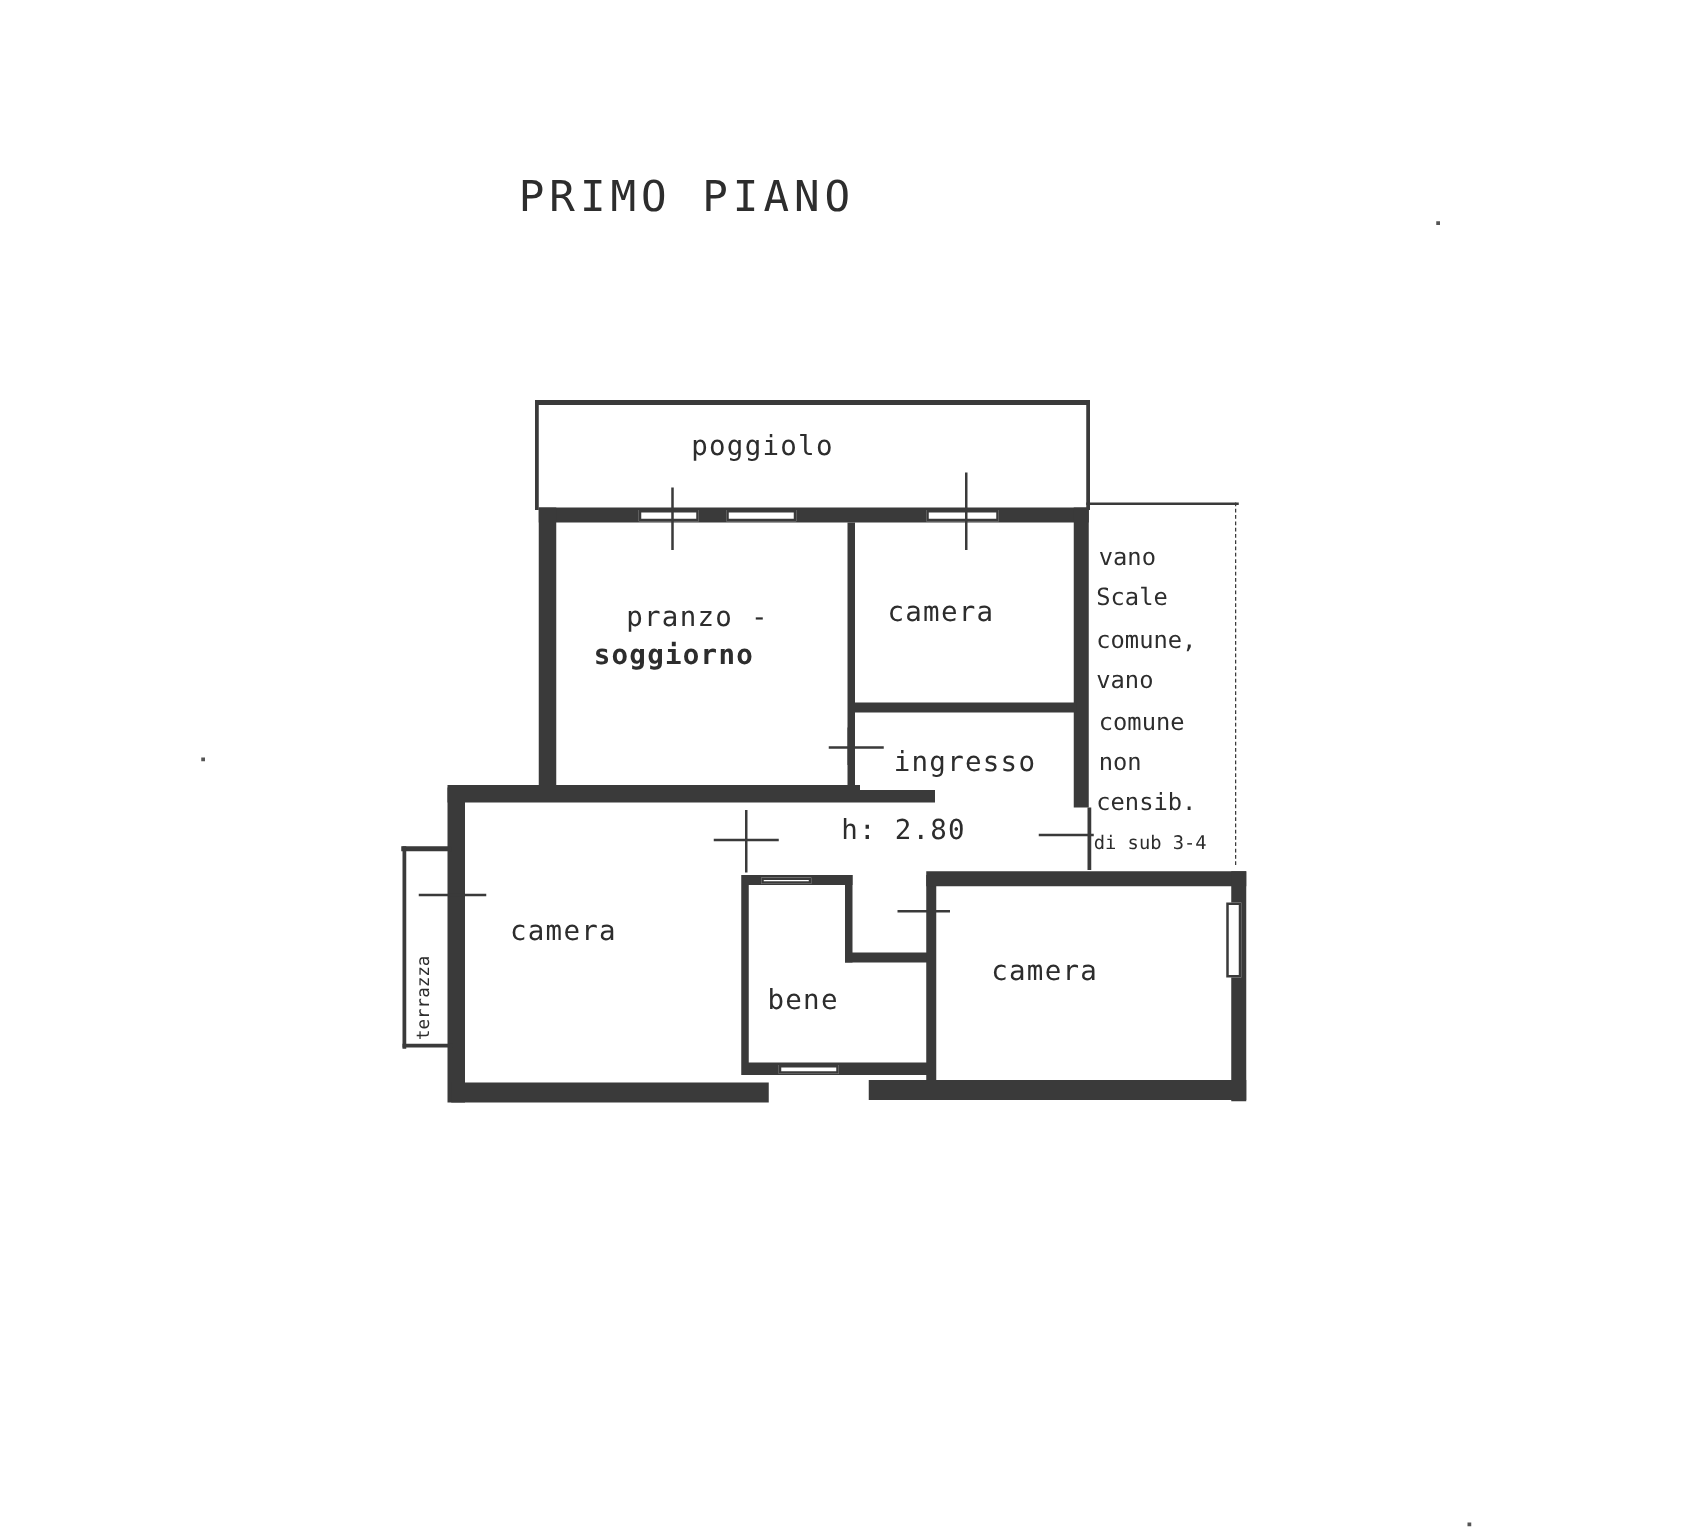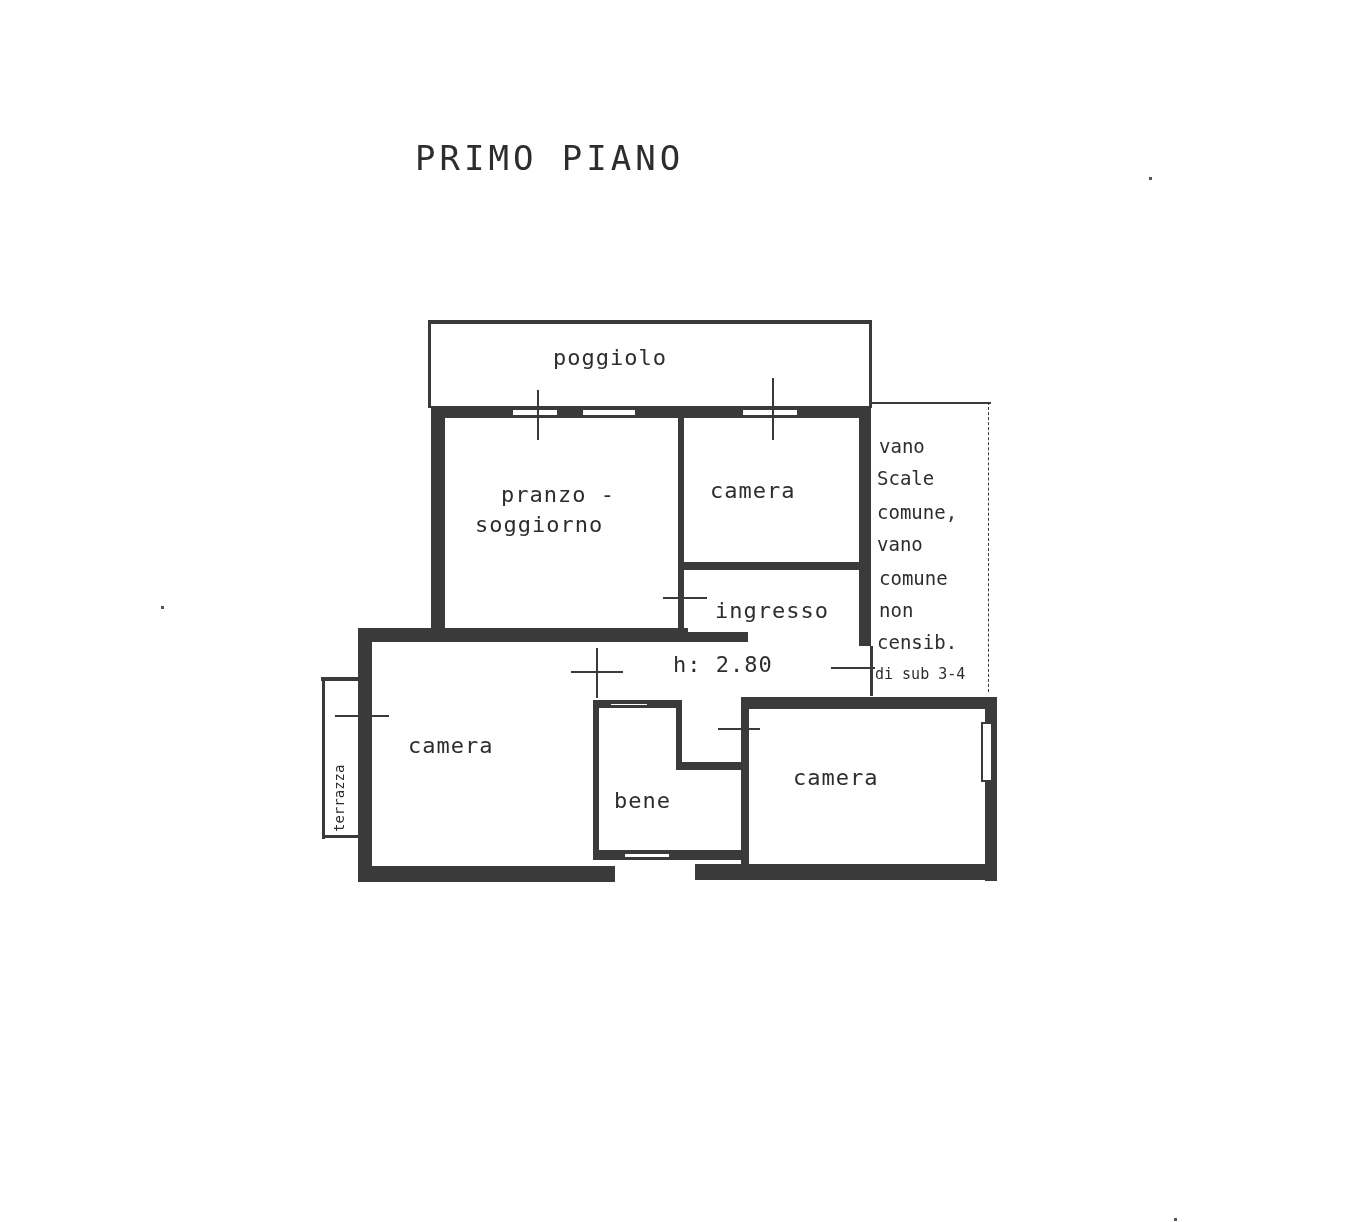--- a/index.html
+++ b/index.html
@@ -30,21 +30,21 @@
   <div class="win" style="left:498px;top:408px;width:48px;height:9px;"></div>
   <div class="win" style="left:568px;top:408px;width:56px;height:9px;"></div>
   <div class="win" style="left:728px;top:408px;width:58px;height:9px;"></div>
   <div class="thin" style="left:524px;top:390px;width:2px;height:50px;"></div>
   <div class="thin" style="left:759px;top:378px;width:2px;height:62px;"></div>
 
   <div class="wall" style="left:418px;top:406px;width:14px;height:226px;"></div>
   <div class="wall" style="left:665px;top:418px;width:6px;height:215px;"></div>
   <div class="wall" style="left:345px;top:628px;width:330px;height:14px;"></div>
   <div class="room-label" style="left:488px;top:482px;">pranzo -</div>
-  <div class="room-label" style="left:462px;top:512px;">soggiorno</div>
+  <div class="room-label" style="left:462px;top:512px;font-weight:bold;">soggiorno</div>
 
   <div class="wall" style="left:846px;top:406px;width:12px;height:240px;"></div>
   <div class="wall" style="left:671px;top:562px;width:177px;height:8px;"></div>
   <div class="room-label" style="left:697px;top:478px;">camera</div>
 
   <div class="room-label" style="left:702px;top:598px;">ingresso</div>
   <div class="thin" style="left:650px;top:597px;width:44px;height:2px;"></div>
   <div class="thin" style="left:665px;top:582px;width:2px;height:30px;"></div>
   <div class="wall" style="left:675px;top:632px;width:60px;height:10px;"></div>
 

